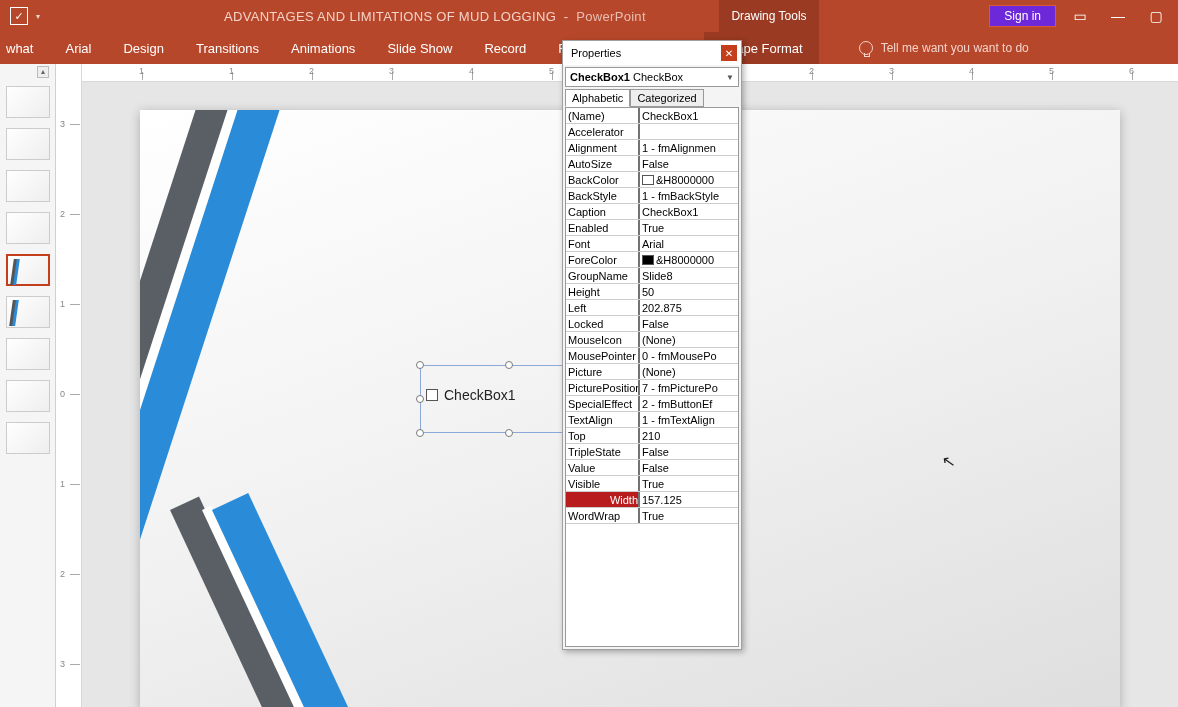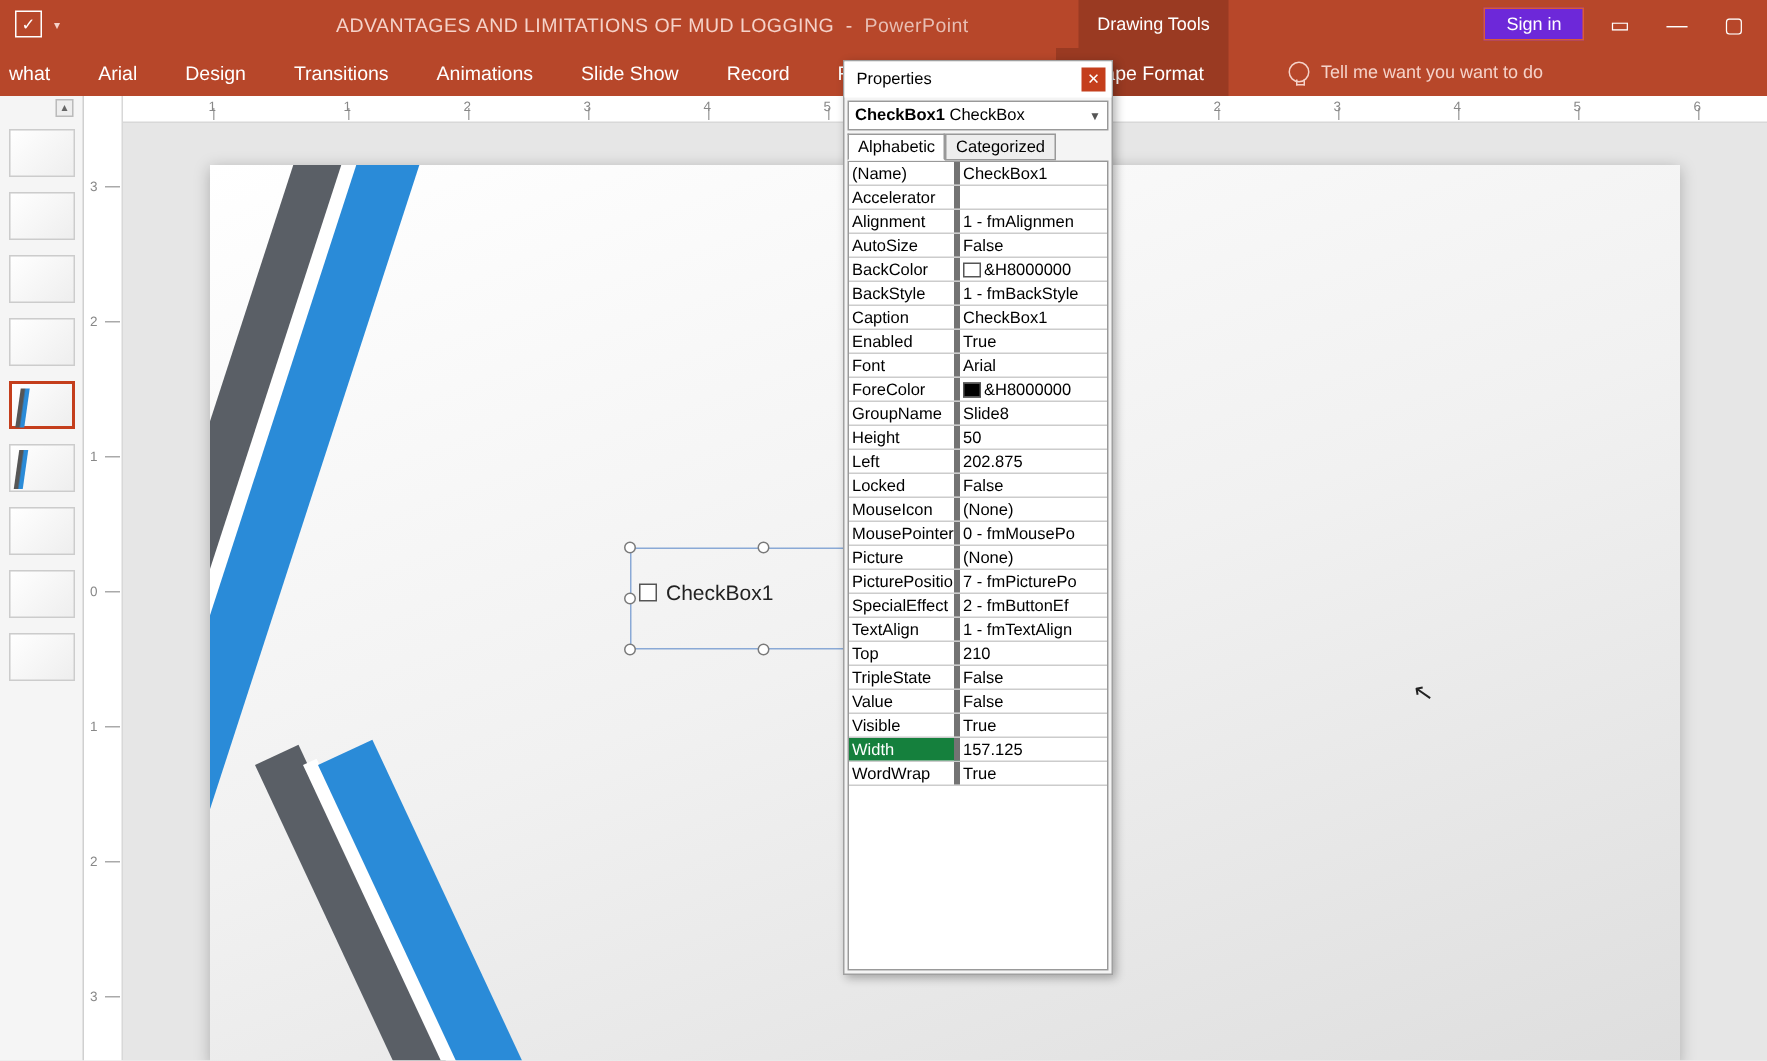--- a/index.html
+++ b/index.html
@@ -72,23 +72,23 @@
 .prop-title { height:24px; display:flex; align-items:center; justify-content:space-between; padding:0 4px 0 8px; background:#fff; }
 .prop-title .x { width:16px; height:16px; background:#c43e1c; color:#fff; font-size:10px; display:flex; align-items:center; justify-content:center; cursor:pointer; }
 .obj-select { margin:2px; height:20px; border:1px solid #999; background:#fff; display:flex; align-items:center; padding:0 4px; justify-content:space-between; }
 .obj-select b { font-weight:bold; font-size:11px; }
 .obj-select .dd { font-size:8px; color:#555; }
 .prop-tabs { display:flex; margin:0 2px; }
 .prop-tab { border:1px solid #999; padding:2px 6px; background:#eee; font-size:11px; cursor:pointer; }
 .prop-tab.active { background:#fff; border-bottom:1px solid #fff; position:relative; z-index:1; }
 .prop-grid { margin:0 2px 2px; border:1px solid #999; background:#fff; height:540px; overflow:hidden; }
 .prow { display:flex; border-bottom:1px solid #ccc; height:16px; line-height:16px; }
-.prow .pname { width:74px; padding-left:2px; border-right:4px solid #737373; overflow:hidden; white-space:nowrap; }
+.prow .pname { width:74px; padding-left:2px; border-right:2px solid #737373; overflow:hidden; white-space:nowrap; }
 .prow .pval { flex:1; padding-left:2px; overflow:hidden; white-space:nowrap; display:flex; align-items:center; gap:2px; }
-.prow.sel .pname { background:#15803d; color:#fff; }
+.prow.sel .pname { background:#b91c1c; color:#fff;text-align:right; }
 .swatch { width:12px; height:10px; border:1px solid #555; display:inline-block; }
 .swatch.white{ background:#fff; } .swatch.black{ background:#000; }
 
 
 .cursor { position:absolute; left:942px; top:452px; font-size:16px; color:#222; z-index:60; transform:rotate(-10deg); }
 </style>
 </head>
 <body>
 
 <div class="title-bar">

